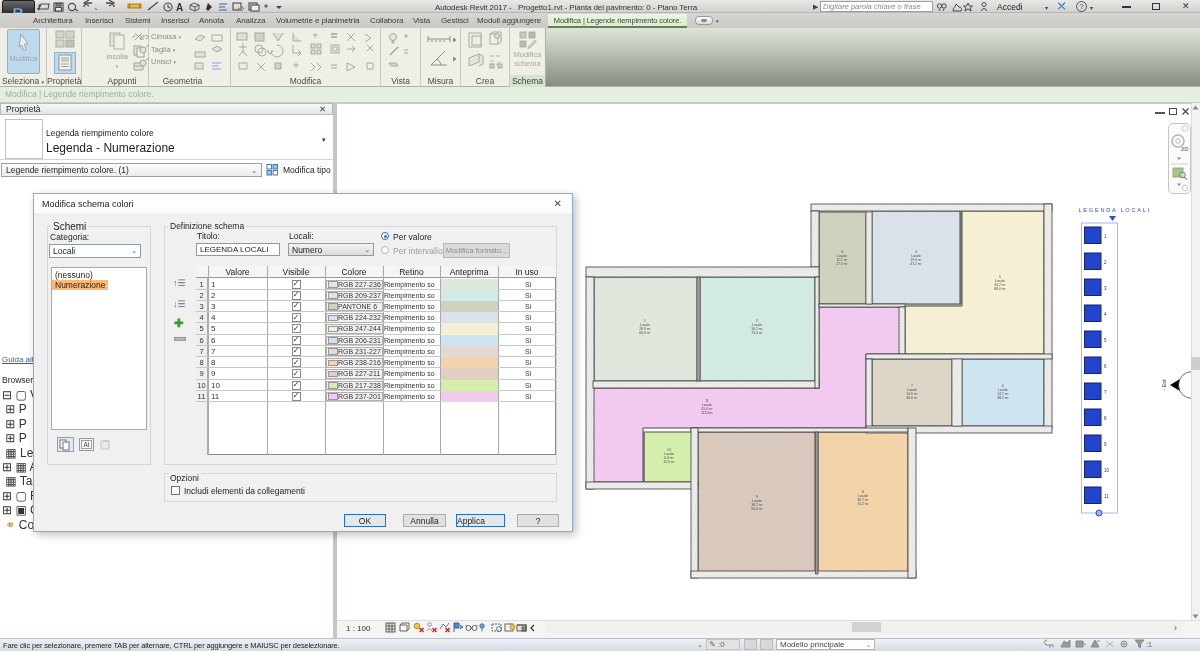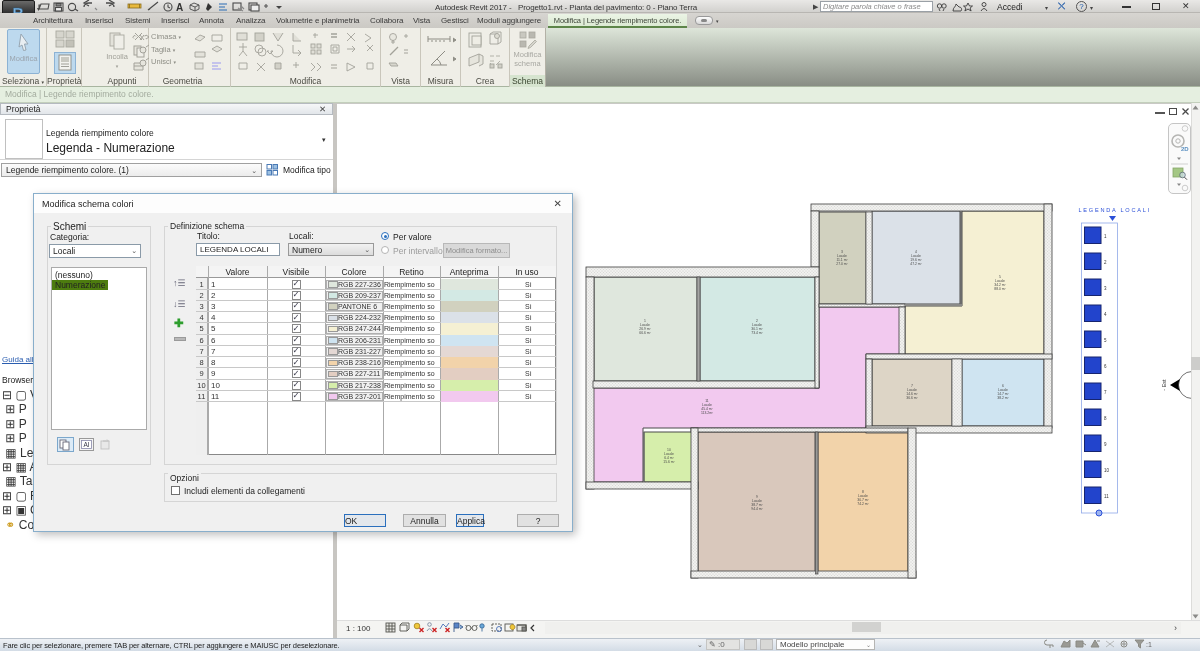--- a/index.html
+++ b/index.html
@@ -592,21 +592,21 @@
     <span style="position:absolute;right:10px;top:4px;font-size:10px;color:#444">✕</span>
   </div>
 
   <fieldset style="position:absolute;left:13px;top:27px;width:104px;height:244px;border:1px solid #d5d5d5">
     <legend style="font-size:10px;color:#222;margin-left:3px;padding:0 2px">Schemi</legend>
   </fieldset>
   <div class="abs" style="left:16px;top:38px;font-size:8.5px;color:#222">Categoria:</div>
   <div class="abs" style="left:15px;top:50px;width:92px;height:13.5px;background:#fff;border:1px solid #8a9aa8;font-size:8.5px;color:#222;padding:1px 0 0 3px">Locali<span style="position:absolute;right:3px;top:2px;font-size:7px;color:#555">⌄</span></div>
   <div class="abs" style="left:17px;top:73px;width:96px;height:163px;background:#fff;border:1px solid #aaa">
     <div style="font-size:8.5px;color:#222;padding:2px 0 0 3px">(nessuno)</div>
-    <div style="font-size:8.5px;color:#222;background:#4d7c0f;padding:0 0 0 3px;width:56px">Numerazione</div>
+    <div style="font-size:8.5px;color:#222;background:#fdba74;padding:0 0 0 3px;width:56px">Numerazione</div>
   </div>
   <div class="abs" style="left:23px;top:243px;width:17px;height:15px;background:#dcebf7;border:1px solid #7ba7cc">
     <svg width="14" height="13" viewBox="0 0 14 13">
         <rect x="2" y="2" width="6" height="8" fill="#fff" stroke="#667" stroke-width="0.9"></rect>
         <rect x="5" y="4" width="6" height="8" fill="#fff" stroke="#667" stroke-width="0.9"></rect>
       </svg>
   </div>
   <div class="abs" style="left:45px;top:244px;width:15px;height:13px;border:1px solid #999;background:#f4f4f4">
     <svg width="13" height="11" viewBox="0 0 13 11">
         <rect x="1.5" y="1.5" width="10" height="8" fill="#fff" stroke="#88a" stroke-width="0.8"></rect>
@@ -790,17 +790,17 @@
   <div class="abs" style="left:139px;top:84px;font-size:9px;color:#667">↑☰</div>
   <div class="abs" style="left:139px;top:105px;font-size:9px;color:#667">↓☰</div>
   <div class="abs" style="left:140px;top:122px;font-size:11.5px;color:#2e9e2e;font-weight:bold">✚</div>
   <div class="abs" style="left:140px;top:143px;width:12px;height:4px;background:#b8b8b8;border:1px solid #9a9a9a"></div>
 
   <fieldset style="position:absolute;left:130px;top:279px;width:393px;height:29px;border:1px solid #d5d5d5"></fieldset>
   <div class="abs" style="left:134px;top:279px;font-size:8.5px;color:#222;background:#f0f0f0;padding:0 2px">Opzioni</div>
   <div class="abs" style="left:137px;top:292px;width:9px;height:9px;background:#fff;border:1px solid #707070"></div>
   <div class="abs" style="left:150px;top:292px;font-size:8.5px;color:#222">Includi elementi da collegamenti</div>
 
-  <div class="abs" style="left:310px;top:320px;width:42px;height:13px;background:#e3e7ec;border:1px solid #2a6fbd;font-size:8.5px;color:#222;line-height:12px">OK</div>
+  <div class="abs" style="left:310px;top:320px;width:42px;height:13px;background:#e3e7ec;border:1px solid #2a6fbd;font-size:8.5px;color:#222;text-align:center;line-height:12px">OK</div>
   <div class="abs" style="left:369px;top:320px;width:43px;height:13px;background:#e1e1e1;border:1px solid #adadad;font-size:8.5px;color:#222;text-align:center;line-height:12px">Annulla</div>
-  <div class="abs" style="left:422px;top:320px;width:28px;height:13px;background:#e3e7ec;border:1px solid #2a6fbd;font-size:8.5px;color:#222;text-align:center;line-height:12px">Applica</div>
+  <div class="abs" style="left:422px;top:320px;width:49px;height:13px;background:#e3e7ec;border:1px solid #2a6fbd;font-size:8.5px;color:#222;text-align:left;line-height:12px">Applica</div>
   <div class="abs" style="left:483px;top:320px;width:42px;height:13px;background:#e1e1e1;border:1px solid #adadad;font-size:8.5px;color:#222;text-align:center;line-height:12px">?</div>
 </div>
 
 </body></html>

